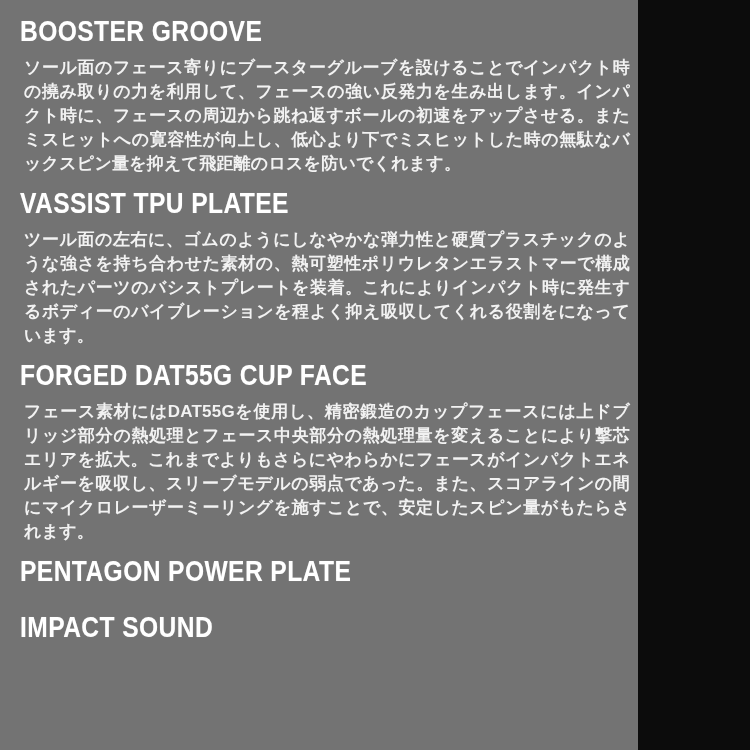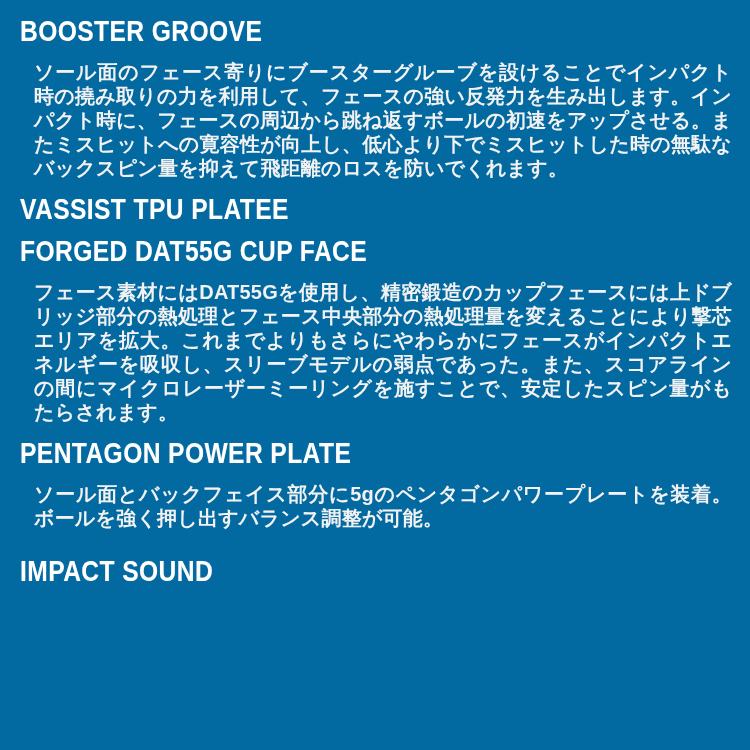--- a/index.html
+++ b/index.html
@@ -2,25 +2,25 @@
 <html><head>
 <meta charset="utf-8">
 <style>
   html, body {
     margin: 0;
     padding: 0;
     background: #0c0c0c;
   }
   .page {
     position: relative;
-    width: 750px;
+    width: 638px;
     height: 750px;
     box-sizing: border-box;
     padding: 16px 4px 0 20px;
-    background: #0369a1;
+    background: #737373;
     overflow: hidden;
     font-family: "Liberation Sans", sans-serif;
   }
   .feature-section {
     margin-bottom: 12px;
   }
   .feature-section.gap-lg {
     margin-bottom: 26px;
   }
   .feature-title {
@@ -33,48 +33,48 @@
     letter-spacing: 0.5px;
     white-space: nowrap;
     transform: scaleX(0.82);
     transform-origin: left center;
     text-shadow: 0 0 1px rgba(255,255,255,0.35);
   }
   .feature-body {
     color: #f2f2f2;
     font-family: "Liberation Sans", sans-serif;
     font-weight: bold;
-    font-size: 20px;
+    font-size: 17px;
     line-height: 24px;
-    margin: 14px;
+    margin: 4px;
     text-align: justify;
     letter-spacing: 0.2px;
   }
 </style>
 </head>
 <body>
 
 <div class="page">
 
   <section class="feature-section">
     <h2 class="feature-title">BOOSTER GROOVE</h2>
     <p class="feature-body">ソール面のフェース寄りにブースターグルーブを設けることでインパクト時の撓み取りの力を利用して、フェースの強い反発力を生み出します。インパクト時に、フェースの周辺から跳ね返すボールの初速をアップさせる。またミスヒットへの寛容性が向上し、低心より下でミスヒットした時の無駄なバックスピン量を抑えて飛距離のロスを防いでくれます。</p>
   </section>
 
   <section class="feature-section">
     <h2 class="feature-title">VASSIST TPU PLATEE</h2>
+    <p class="feature-body">ツール面の左右に、ゴムのようにしなやかな弾力性と硬質プラスチックのような強さを持ち合わせた素材の、熱可塑性ポリウレタンエラストマーで構成されたパーツのバシストプレートを装着。これによりインパクト時に発生するボディーのバイブレーションを程よく抑え吸収してくれる役割をになっています。</p>
   </section>
 
   <section class="feature-section">
     <h2 class="feature-title">FORGED DAT55G CUP FACE</h2>
     <p class="feature-body">フェース素材にはDAT55Gを使用し、精密鍛造のカップフェースには上ドブリッジ部分の熱処理とフェース中央部分の熱処理量を変えることにより撃芯エリアを拡大。これまでよりもさらにやわらかにフェースがインパクトエネルギーを吸収し、スリーブモデルの弱点であった。また、スコアラインの間にマイクロレーザーミーリングを施すことで、安定したスピン量がもたらされます。</p>
   </section>
 
   <section class="feature-section gap-lg">
     <h2 class="feature-title">PENTAGON POWER PLATE</h2>
-    <p class="feature-body">ソール面とバックフェイス部分に5gのペンタゴンパワープレートを装着。ボールを強く押し出すバランス調整が可能。</p>
   </section>
 
   <section class="feature-section gap-lg">
     <h2 class="feature-title">IMPACT SOUND</h2>
   </section>
 
 </div>
 
 </body></html>

